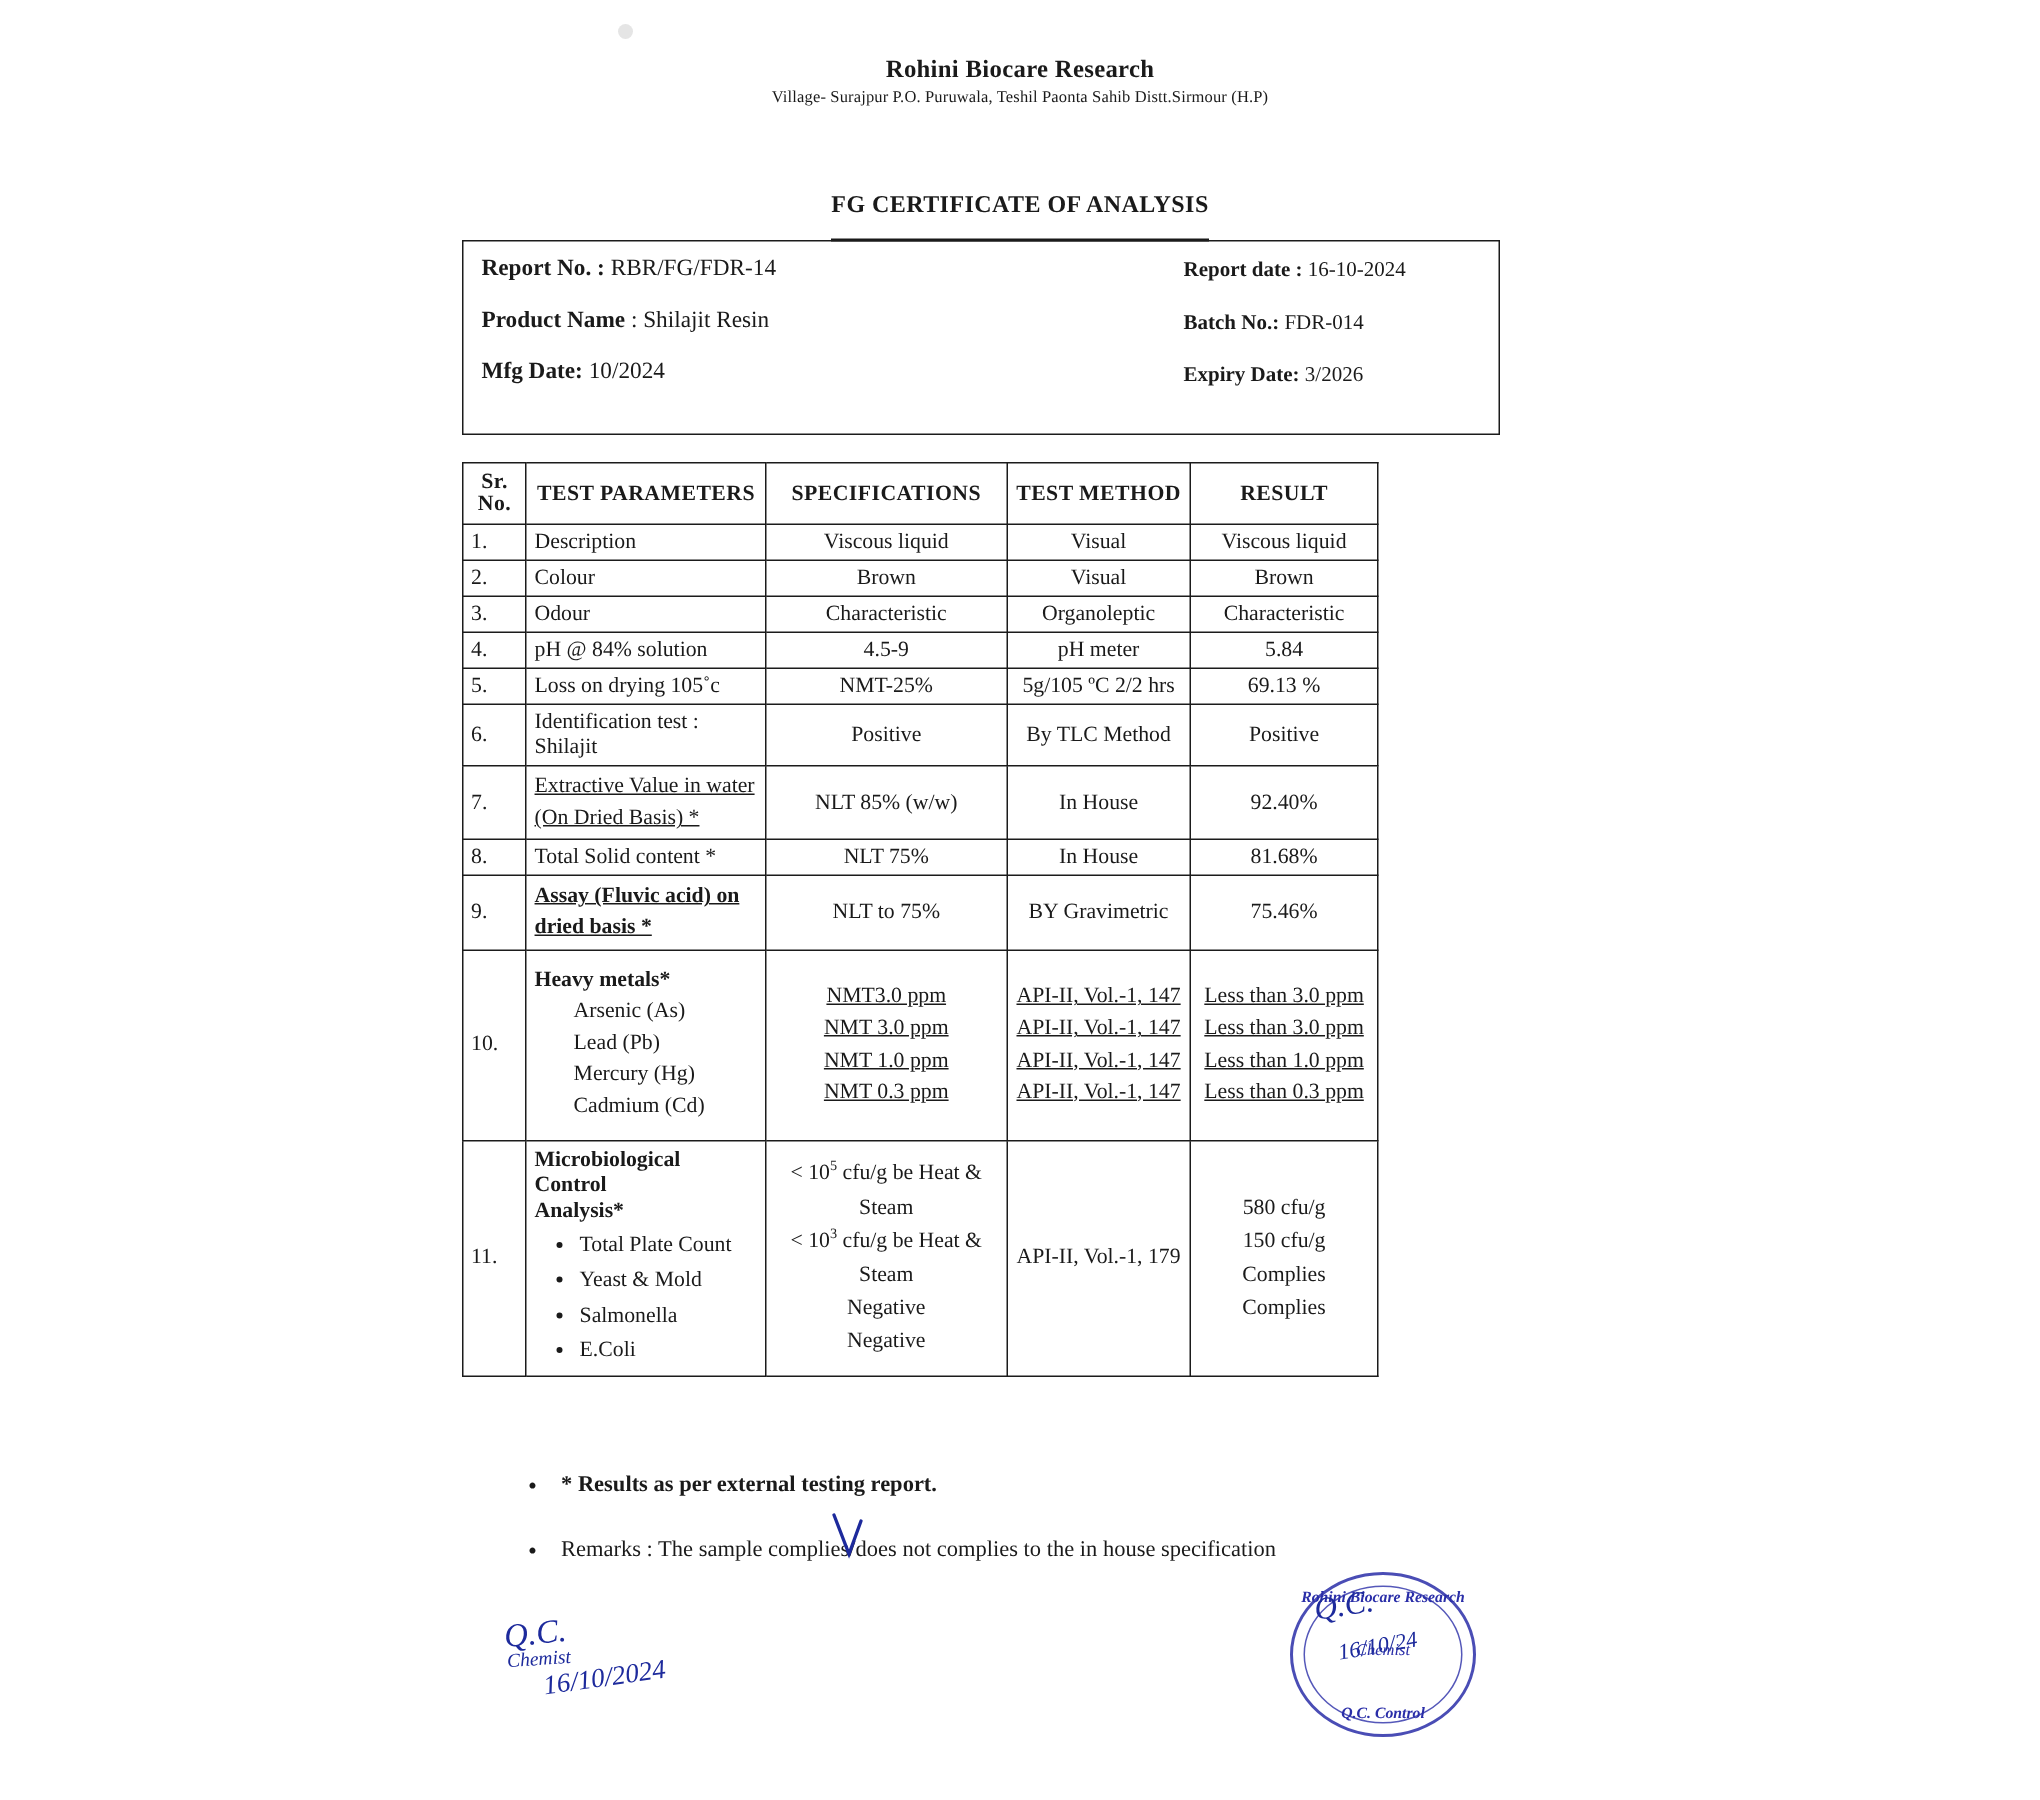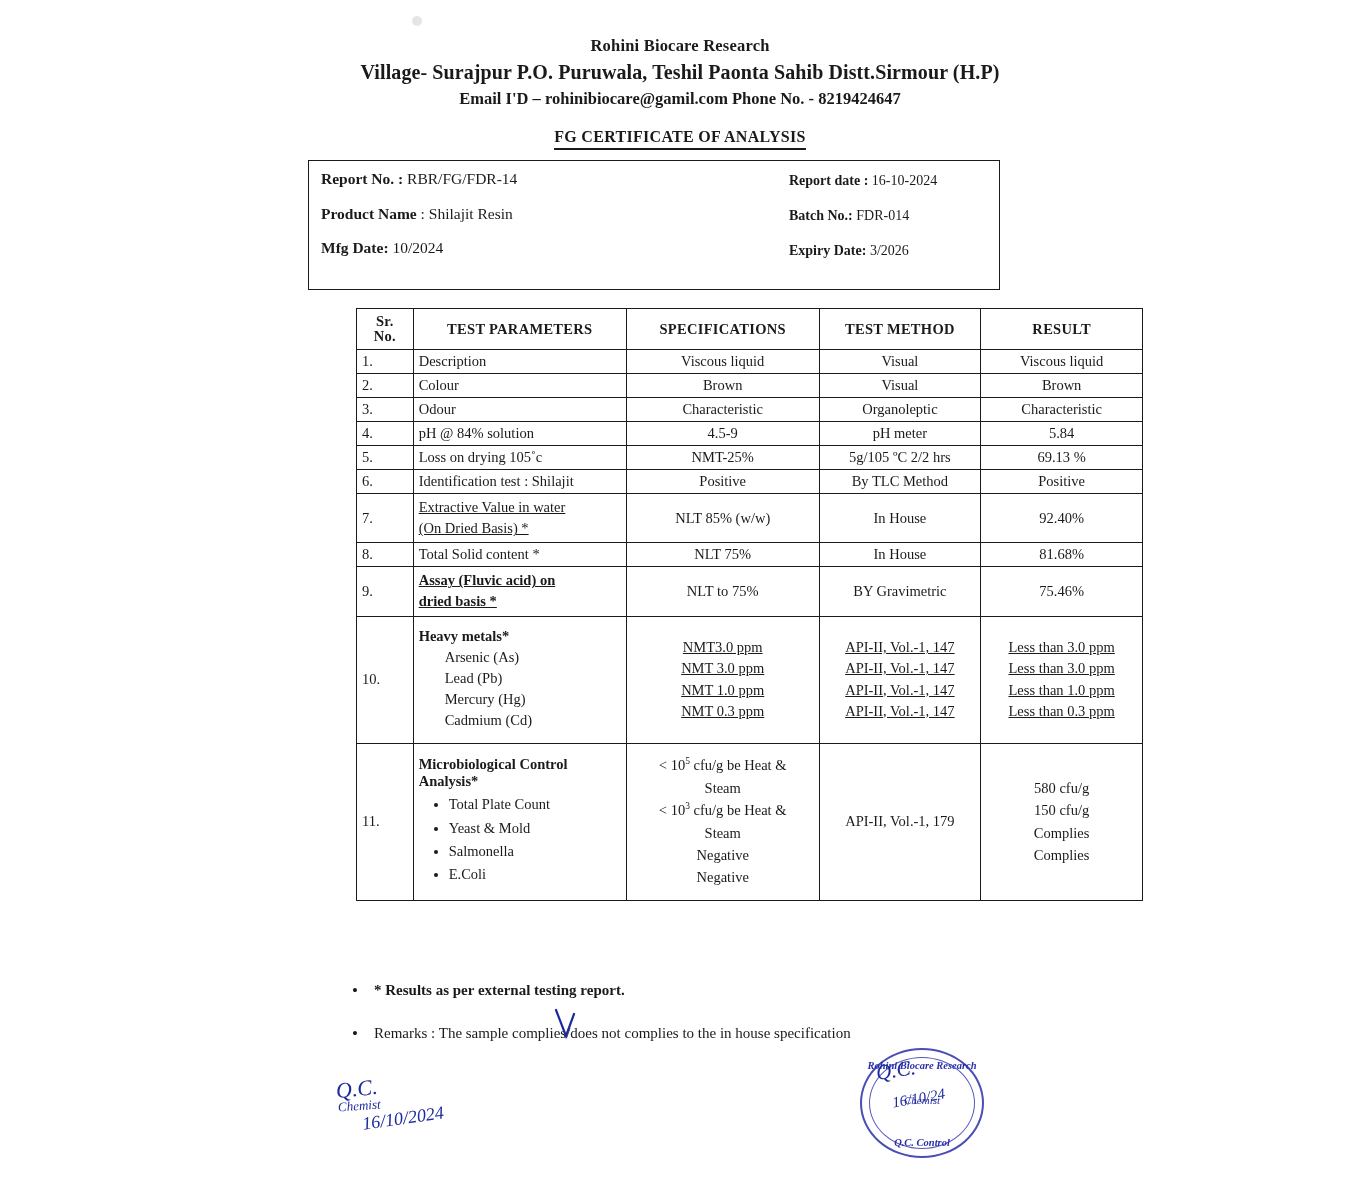--- a/index.html
+++ b/index.html
@@ -28,42 +28,42 @@
     width: 100%;
     text-align: center;
     line-height: 1.45;
   }
   .letterhead .l1 {
     font-weight: bold;
     font-size: 16.5px;
     letter-spacing: .2px;
   }
   .letterhead .l2 {
-    font-weight: bold;
-    font-size: 20px;
+    font-weight: normal;
+    font-size: 11px;
     letter-spacing: .1px;
   }
   .letterhead .l3 {
     font-weight: bold;
     font-size: 16.5px;
   }
 
   .doc-title {
     position: absolute;
     top: 128px;
     left: 0;
     width: 100%;
     text-align: center;
     font-weight: bold;
     font-size: 16px;
     letter-spacing: .3px;
   }
   .doc-title span {
     border-bottom: 2px solid #1a1a1a;
-    padding-bottom: 3px;
+    padding-bottom: 14px;
   }
 
   
   .info-box {
     position: absolute;
     top: 160px;
     left: 308px;
     width: 692px;
     height: 130px;
     border: 1.6px solid #1b1b1b;
@@ -88,24 +88,23 @@
     margin-bottom: 19px;
     white-space: nowrap;
   }
   .info-row b { font-weight: bold; }
 
   
   .tbl {
     position: absolute;
     top: 308px;
     left: 308px;
-    width: 787px;
+    width: 611px;
     border-collapse: collapse;
     font-size: 14.5px;
-    margin-left: 48px;
   }
   .tbl td, .tbl th {
     border: 1.3px solid #1b1b1b;
     padding: 3px 5px;
     vertical-align: middle;
   }
   .tbl th {
     font-weight: bold;
     text-align: center;
     font-size: 14.5px;
@@ -280,21 +279,20 @@
 </head>
 <body>
 
 <div class="page">
 
   <div class="smudge"></div>
 
   <div class="letterhead">
     <div class="l1">Rohini Biocare Research</div>
     <div class="l2">Village- Surajpur P.O. Puruwala, Teshil Paonta Sahib Distt.Sirmour (H.P)</div>
-    <div class="l3">Email I'D – rohinibiocare@gamil.com Phone No. - 8219424647</div>
   </div>
 
   <div class="doc-title">
     <span>FG CERTIFICATE OF ANALYSIS</span>
   </div>
 
   <div class="info-box">
     <div class="info-left">
       <div class="info-row">
         <b>Report No.  :</b>

